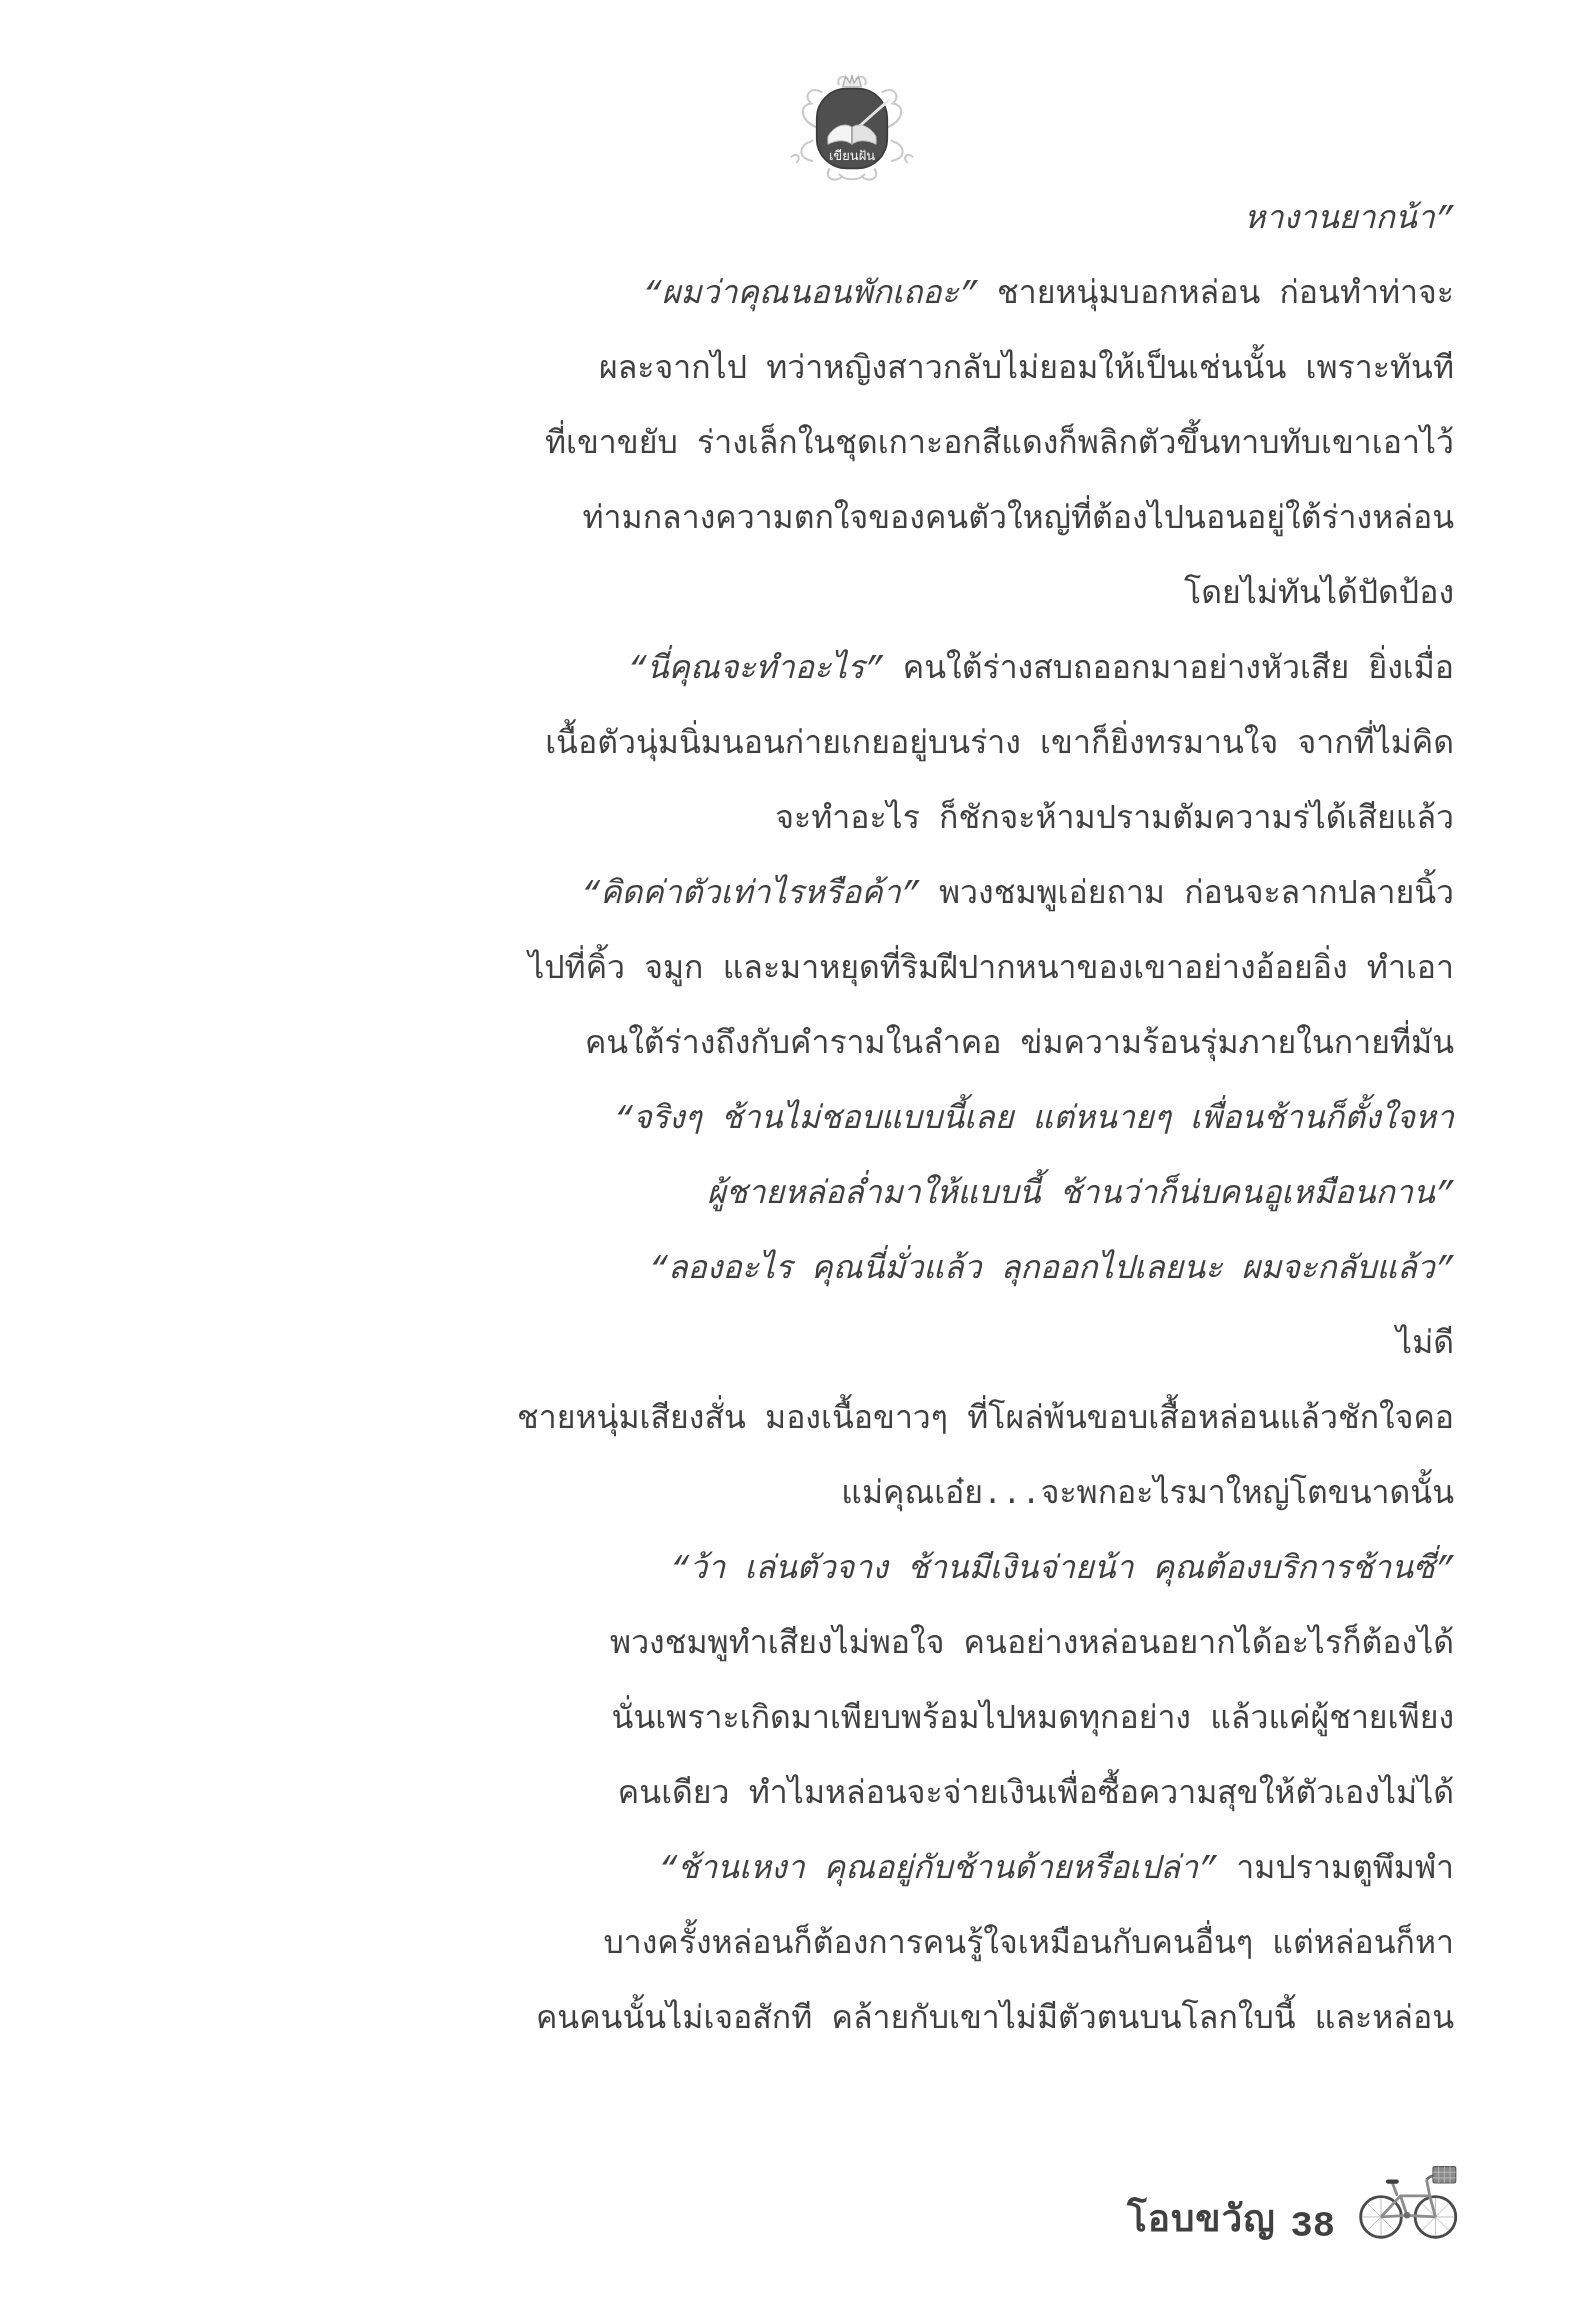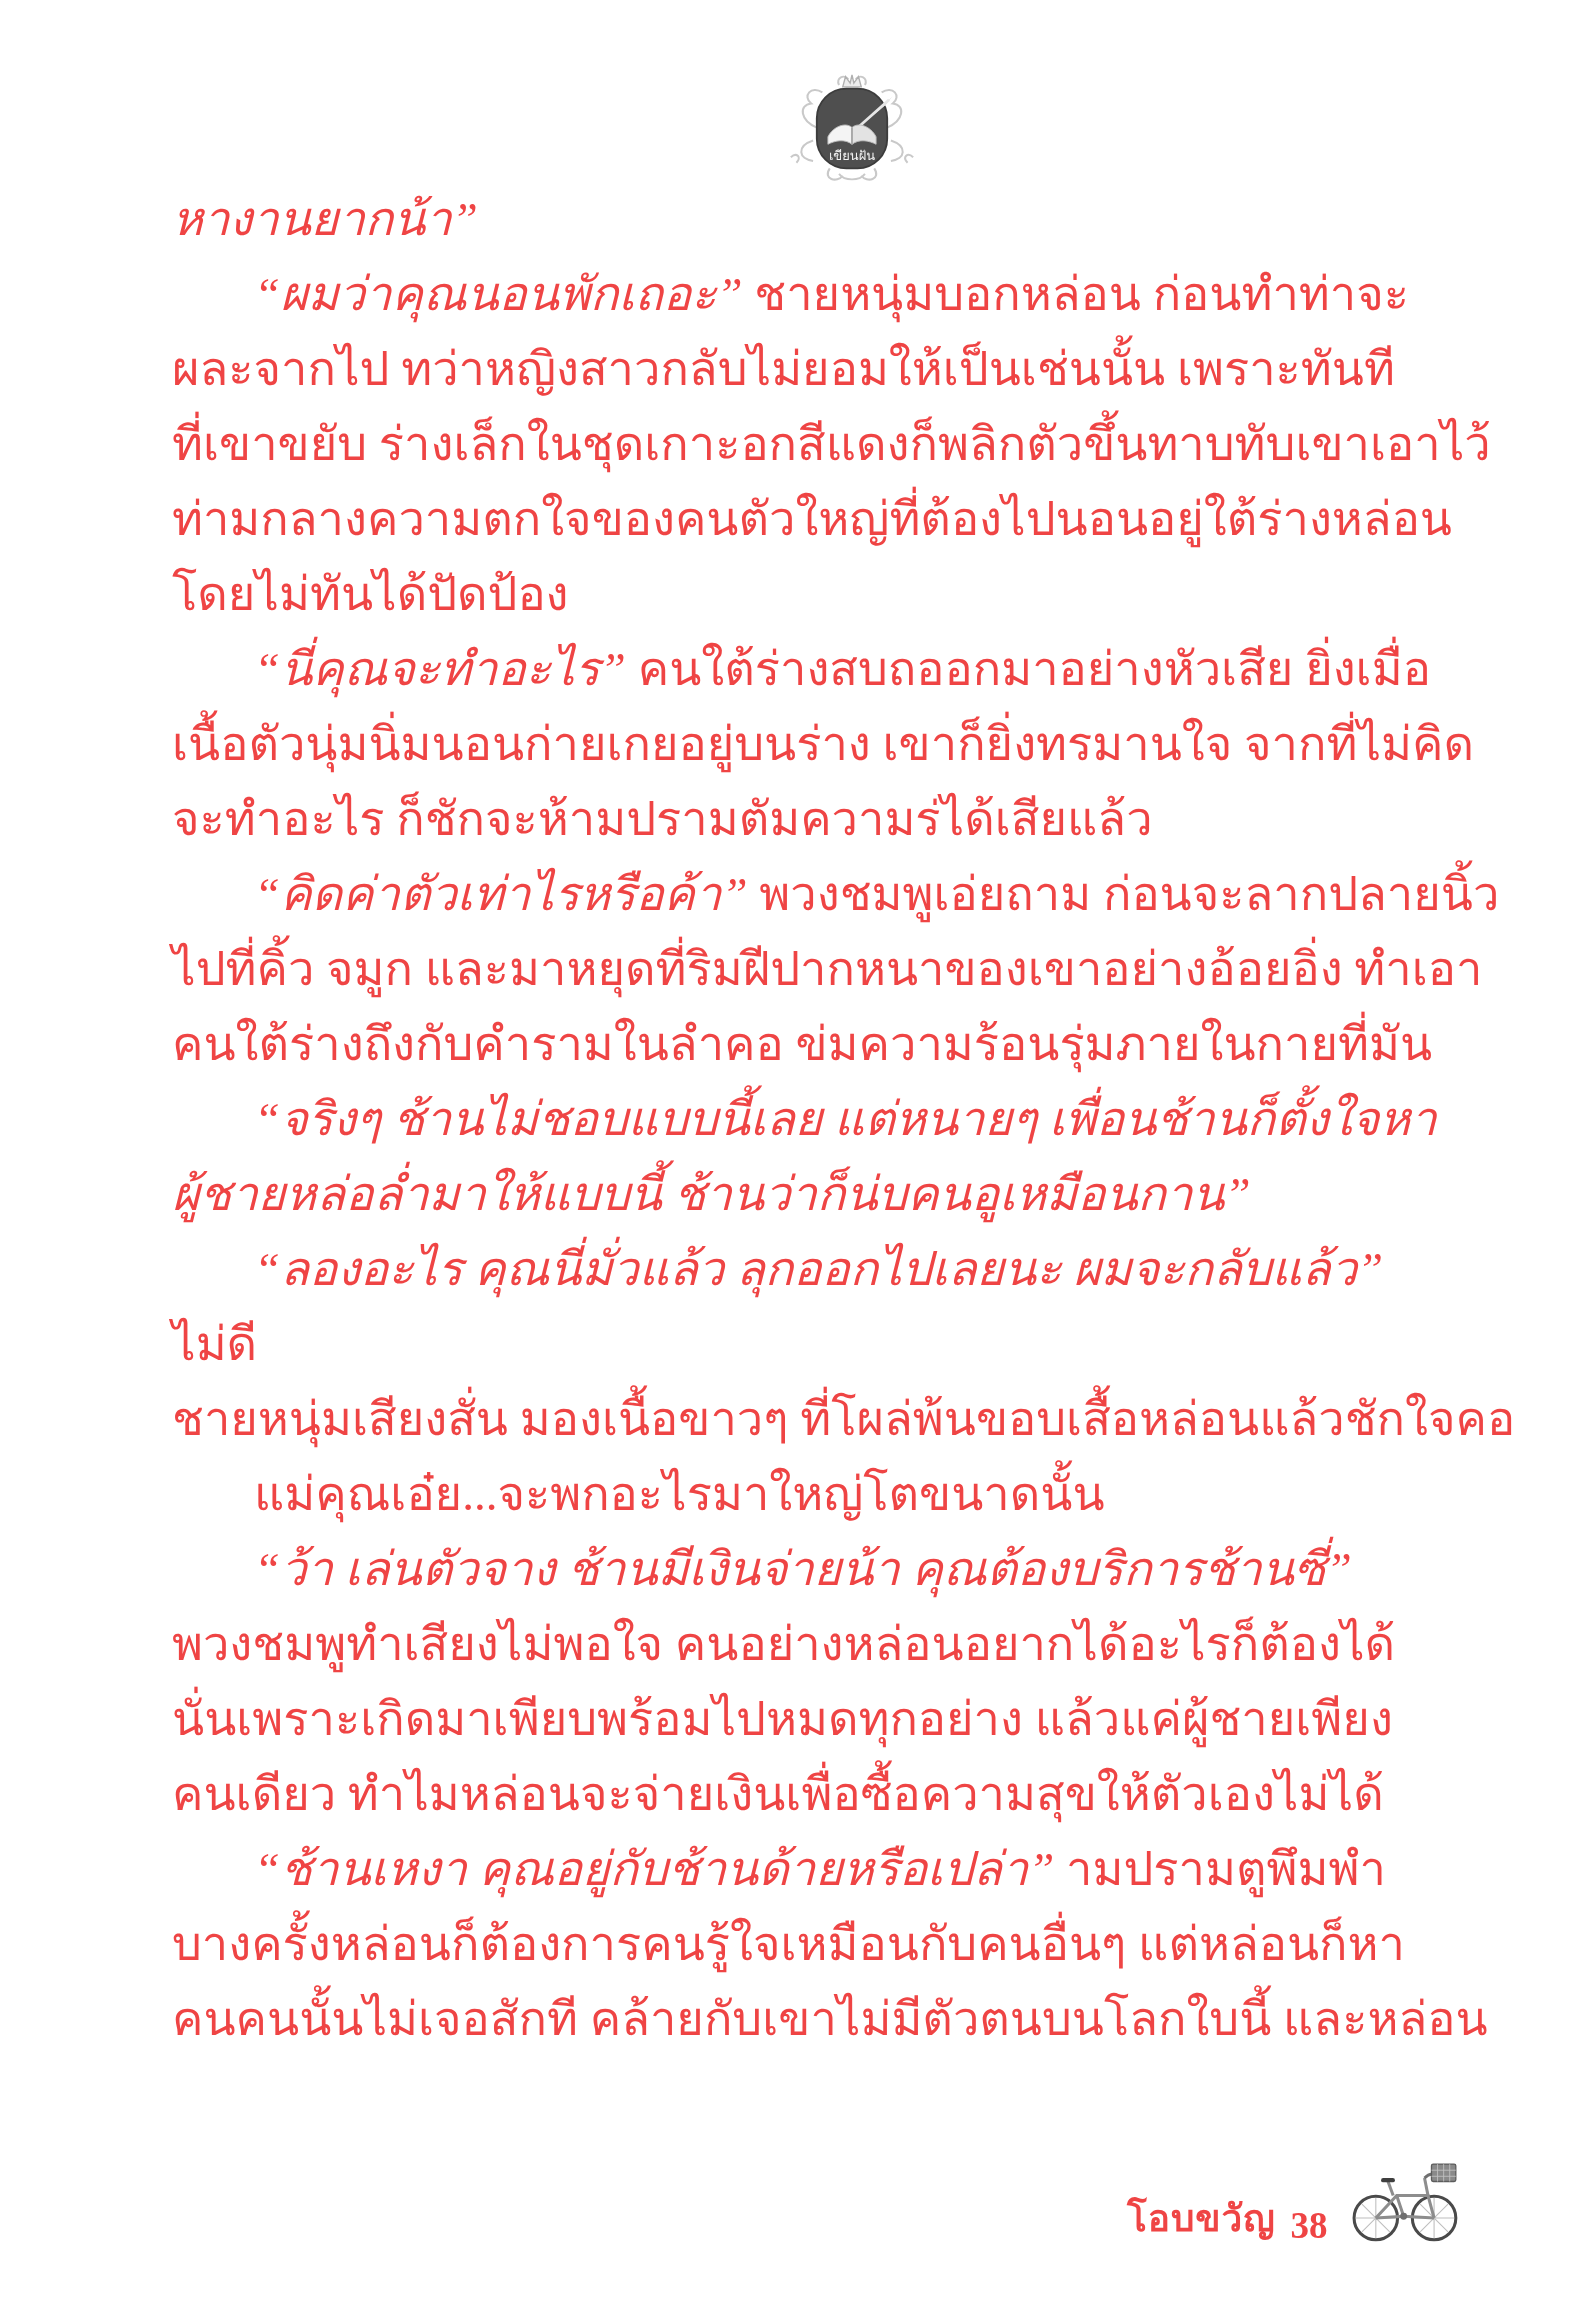--- a/index.html
+++ b/index.html
@@ -1,34 +1,35 @@
 <!DOCTYPE html>
 <html style="font-size:15px"><head>
 <meta charset="utf-8">
 <style>
   html,body { margin:0; padding:0; background:#ffffff; }
   .page {
     position:relative;
     width:1589px; height:2280px;
     background:#ffffff;
     overflow:hidden;
-    font-family:Liberation Serif, serif;
-    color:#ef4444;
+    font-family:Liberation Mono, monospace;
+    color:#404040;
   }
   .logo-wrap {
     position:absolute;
     left:785px; top:72px;
     width:134px; height:113px;
   }
   .body-text {
     position:absolute;
     left:172px; top:182px;
     width:1282px;
-    font-size:47px;
+    font-size:32px;
     line-height:75px;
+    text-align:right;
   }
   .line { white-space:nowrap; }
   .line.indent { padding-left:82px; }
   .run.italic { font-style:italic; }
   .footer {
     position:absolute;
     left:1127px; top:2145px;
     width:334px; height:102px;
     display:flex; align-items:flex-end;
   }

